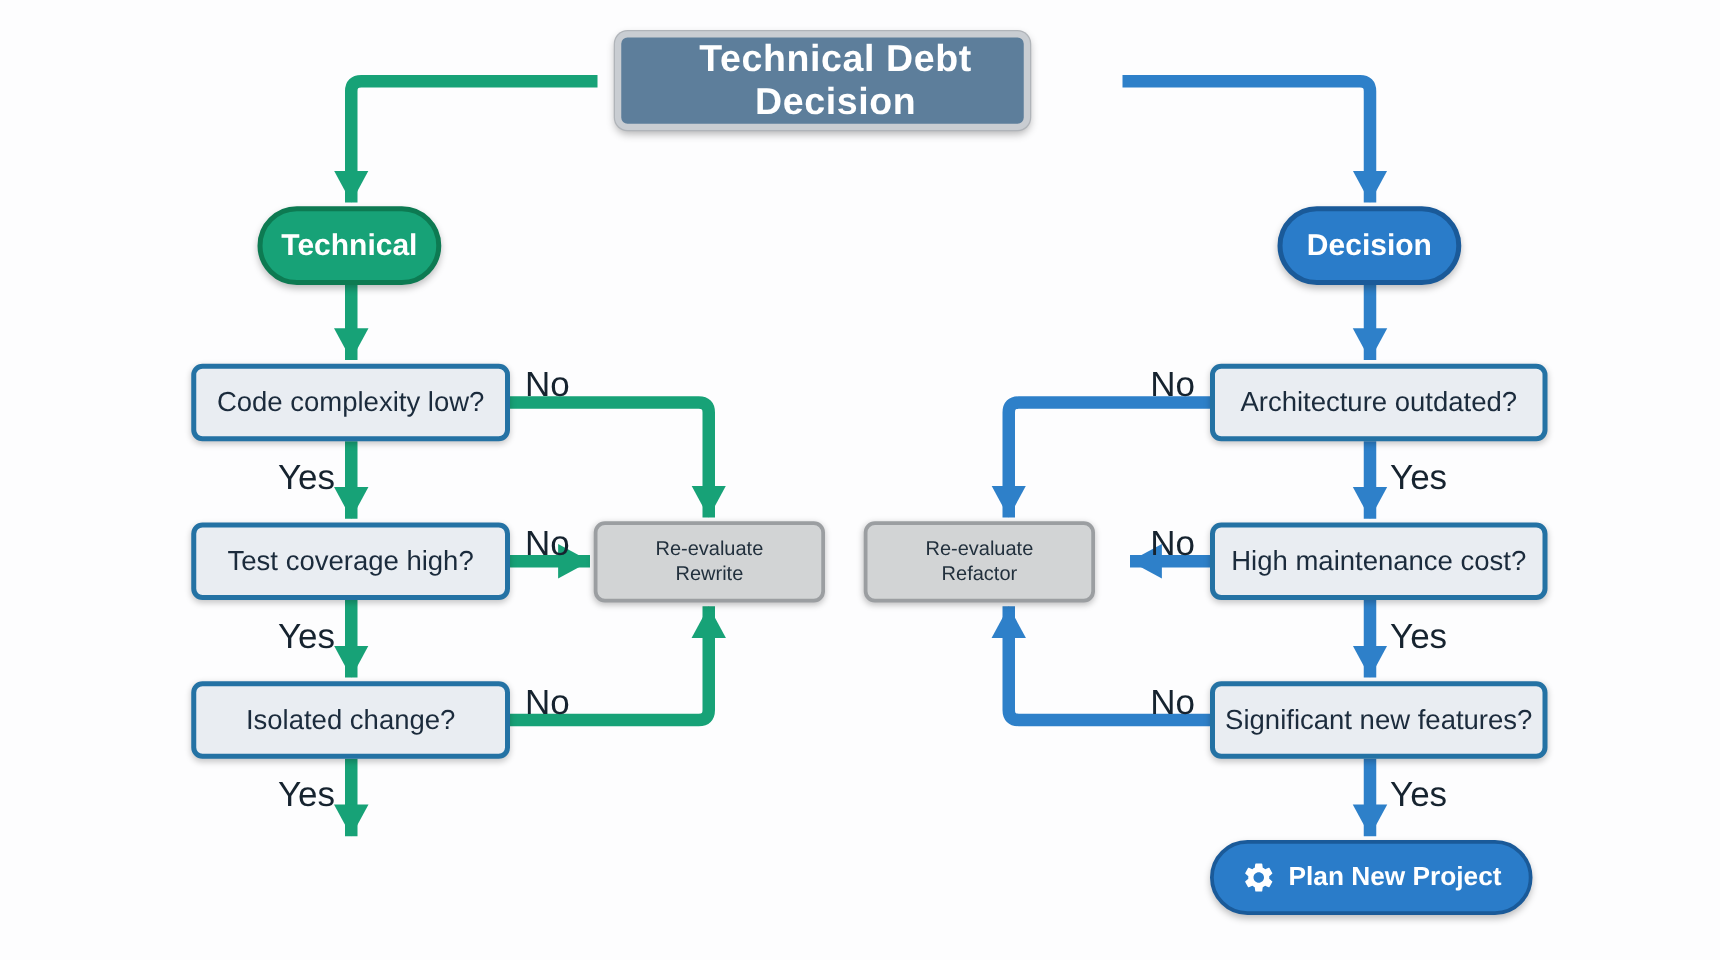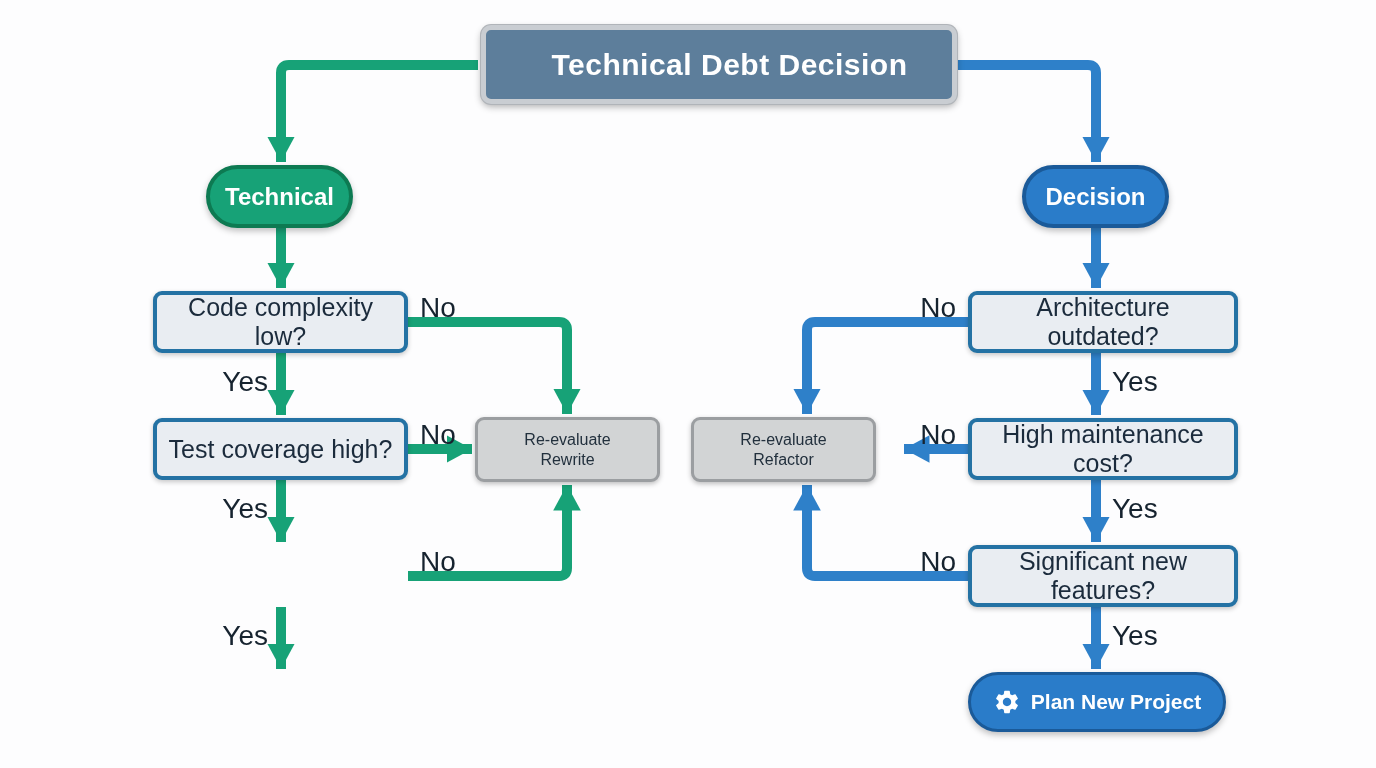--- a/index.html
+++ b/index.html
@@ -21,21 +21,21 @@
   #arrow-b path { fill: var(--blue, #2e80c9); }
 
   
   .node {
     position: absolute; z-index: 1;
     display: flex; align-items: center; justify-content: center;
     box-sizing: border-box; text-align: center;
   }
 
   .title-node {
-    left: 481px; top: 25px; width: 476px; height: 79px;
+    left: 492px; top: 25px; width: 332px; height: 79px;
     background: var(--title-fill, #5d7e9b);
     border: 5px solid var(--title-border, #c9cdd2);
     border-radius: 10px;
     box-shadow: 0 0 0 1px #b0b4b9, 0 3px 7px rgba(0,0,0,0.30);
     color: #fff; font-size: 30px; font-weight: bold; letter-spacing: 0.5px; padding-left: 21px;
   }
 
   .branch-pill {
     width: 147px; height: 63px;
     border-radius: 32px;
@@ -46,21 +46,21 @@
   .pill-blue  { background: var(--blue-pill, #2a7cc9); border: 4px solid var(--blue-dark, #1a5a99); }
   .pill-refactor { left: 206px; top: 165px; }
   .pill-rewrite  { left: 1022px; top: 165px; }
 
   .q {
     height: 62px;
     background: var(--question-fill, #e9edf2);
     border: 4px solid var(--question-border, #2472a4);
     border-radius: 9px;
     box-shadow: 0 2px 5px rgba(0,0,0,0.22);
-    font-size: 25px; color: var(--ink, #1b2b3c);
+    font-size: 22px; color: var(--ink, #1b2b3c);
     padding: 0 6px;
   }
   .q-left  { left: 153px; width: 255px; }
   .q-right { left: 968px; width: 270px; }
   .row1 { top: 291px; } .row2 { top: 418px; } .row3 { top: 545px; }
 
   .reeval {
     top: 417px; width: 185px; height: 65px;
     background: var(--gray-fill, #d2d4d5);
     border: 3px solid var(--gray-border, #9b9ea1);
@@ -134,20 +134,21 @@
     <path class="blue-line" marker-end="url(#arrow-b)" d="M 1096 607 L 1096 669"></path>
   </svg>
 
   <div class="node title-node">Technical Debt Decision</div>
 
   <div class="node branch-pill pill-green pill-refactor">Technical</div>
   <div class="node branch-pill pill-blue pill-rewrite">Decision</div>
 
   <div class="node q q-left row1">Code complexity low?</div>
   <div class="node q q-left row2">Test coverage high?</div>
+  <div class="node q q-left row3">Isolated change?</div>
 
   <div class="node q q-right row1">Architecture outdated?</div>
   <div class="node q q-right row2">High maintenance cost?</div>
   <div class="node q q-right row3">Significant new features?</div>
 
   <div class="node reeval reeval-left">Re-evaluate Rewrite</div>
   <div class="node reeval reeval-right">Re-evaluate Refactor</div>
 
   <div class="node terminal terminal-right">
     <span class="gear">

